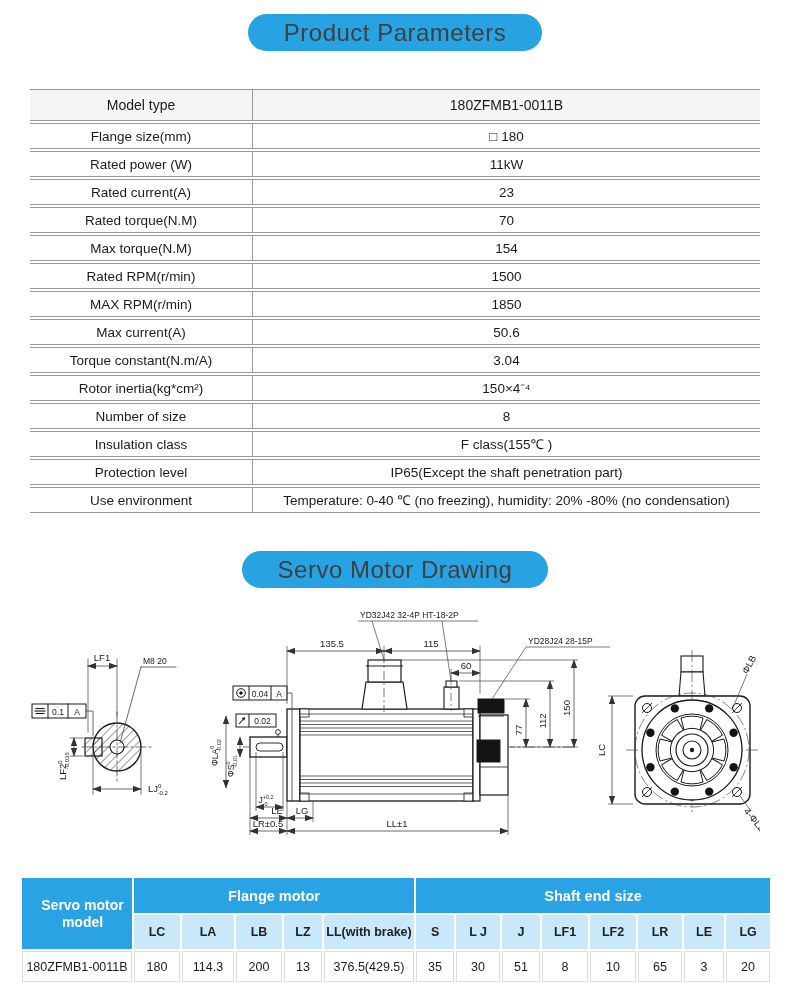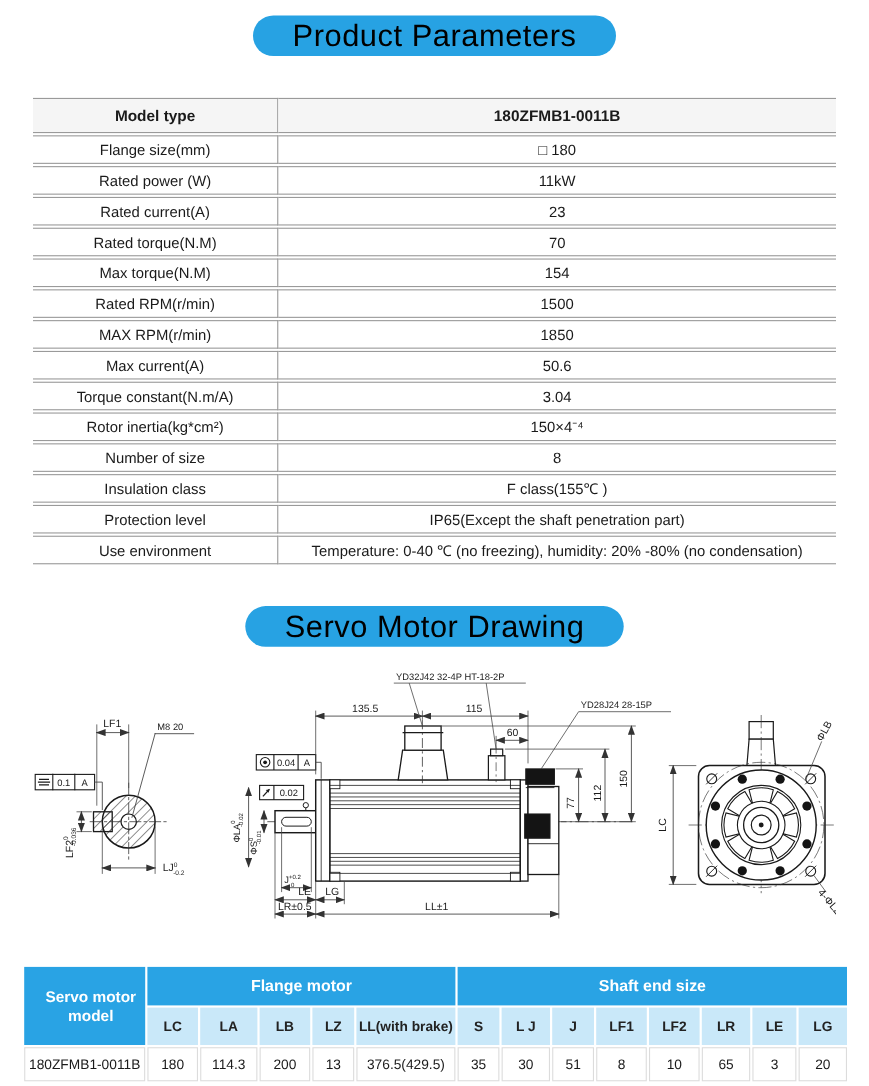--- a/index.html
+++ b/index.html
@@ -1,30 +1,30 @@
 <!DOCTYPE html>
 <html><head>
 <meta charset="utf-8">
 <style>
   html,body{margin:0;padding:0;background:#ffffff;}
   body{width:790px;font-family:"Liberation Sans",sans-serif;color:#1a1a1a;}
 
-  .pill{display:block;width:fit-content;margin:14px auto 16px;background:#27a2e3;color:#000000;
-        font-size:28px;font-weight:500;letter-spacing:.5px;line-height:37px;height:37px;
+  .pill{display:block;width:fit-content;margin:14px auto 16px;background:#27a2e3;color:#404040;
+        font-size:24px;font-weight:500;letter-spacing:.5px;line-height:37px;height:37px;
         padding:0 36px;border-radius:19px;text-align:center;}
   .pill2{margin-top:36px;}
 
   
   table.params{width:730px;margin:36px 30px 0;border-collapse:separate;border-spacing:0 2px;
                font-size:13.5px;}
   table.params th,table.params td{border-top:1px solid #9a9a9a;border-bottom:1px solid #9a9a9a;
                padding:0;height:24px;vertical-align:middle;}
   table.params .lbl{width:222px;text-align:center;border-right:1px solid #9a9a9a;}
   table.params .val{text-align:center;}
-  table.params tr.hdr th{background:#f5f5f5;font-weight:700;height:30px;font-size:14px;}
+  table.params tr.hdr th{background:#f5f5f5;font-weight:400;height:30px;font-size:14px;}
 
   
   .drawing-wrap{margin:10px 30px 0;}
   svg text{font-family:"Liberation Sans",sans-serif;fill:#1a1a1a;}
   .dimtxt{font-size:9.5px;}
   .toltxt{font-size:8.5px;}
   .leadtxt{font-size:8.5px;}
 
   
   table.spec{width:750px;margin:14px 20px 0;border-collapse:separate;border-spacing:2px;

